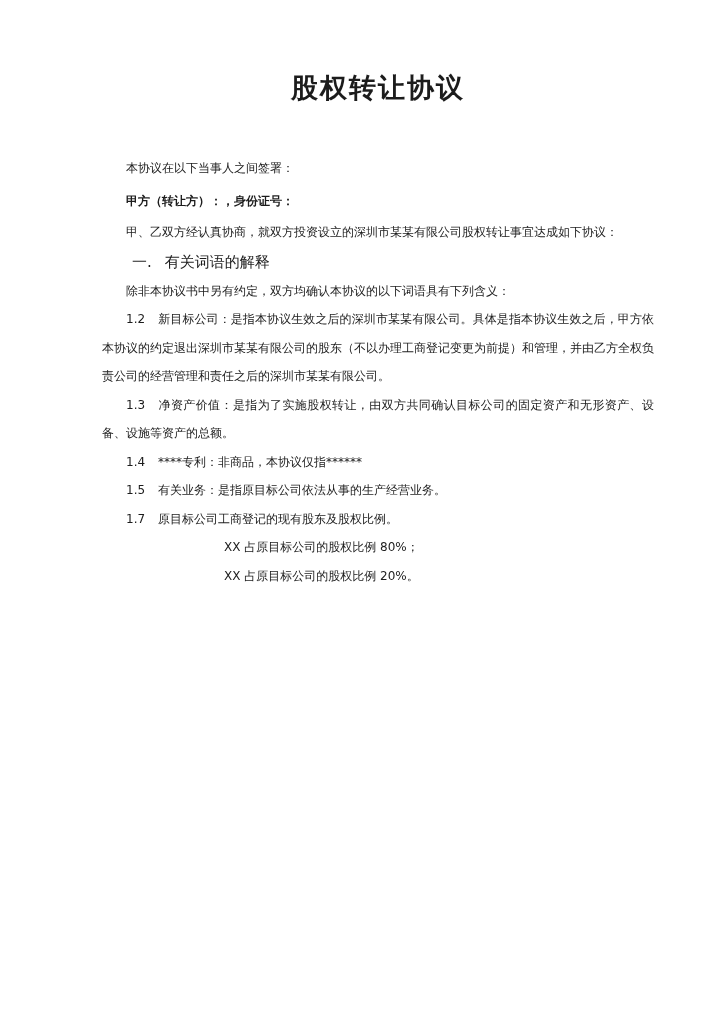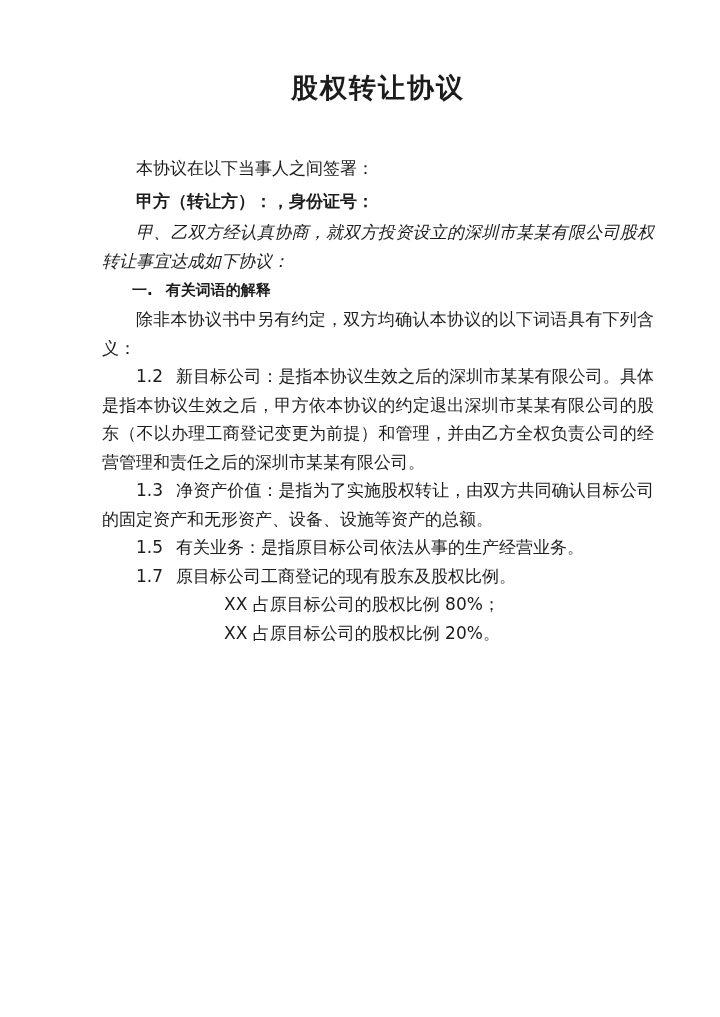--- a/index.html
+++ b/index.html
@@ -23,33 +23,33 @@
     margin-left: 18px;
   }
   .doc-title {
     font-size: 27px;
     font-weight: bold;
     text-align: center;
     margin: 0 0 46px 0;
     letter-spacing: 2px;
   }
   .para {
-    font-size: 17px;
+    font-size: 12px;
     line-height: 28.5px;
     text-align: justify;
     margin: 0;
     word-break: break-all;
   }
   .indent { text-indent: 2em; }
   .bold { font-weight: bold; }
   .preamble .para { line-height: 33px; }
-  .preamble .para.wrap { line-height: 28.5px; font-style: italic; }
+  .preamble .para.wrap { line-height: 28.5px; }
   .sec-heading {
     font-size: 15px;
-    font-weight: bold;
+    font-weight: normal;
     line-height: 30px;
     margin: 0;
     text-indent: 2em;
   }
   .cnum {
     margin-right: 13px;
     letter-spacing: 0;
   }
   .sub {
     padding-left: 122px;
@@ -71,20 +71,21 @@
 
   <h2 class="sec-heading"><span class="cnum">一.</span><span>有关词语的解释</span></h2>
 
   <p class="para indent">除非本协议书中另有约定，双方均确认本协议的以下词语具有下列含义：</p>
 
 
   <p class="para indent"><span class="cnum">1.2</span><span>新目标公司：是指本协议生效之后的深圳市某某有限公司。具体是指本协议生效之后，甲方依本协议的约定退出深圳市某某有限公司的股东（不以办理工商登记变更为前提）和管理，并由乙方全权负责公司的经营管理和责任之后的深圳市某某有限公司。</span></p>
 
   <p class="para indent"><span class="cnum">1.3</span><span>净资产价值：是指为了实施股权转让，由双方共同确认目标公司的固定资产和无形资产、设备、设施等资产的总额。</span></p>
 
+  <p class="para indent"><span class="cnum">1.4</span><span>****专利：非商品，本协议仅指******</span></p>
 
   <p class="para indent"><span class="cnum">1.5</span><span>有关业务：是指原目标公司依法从事的生产经营业务。</span></p>
 
 
   <p class="para indent"><span class="cnum">1.7</span><span>原目标公司工商登记的现有股东及股权比例。</span></p>
 
   <p class="para sub">XX 占原目标公司的股权比例 80%；</p>
   <p class="para sub">XX 占原目标公司的股权比例 20%。</p>
 
 

